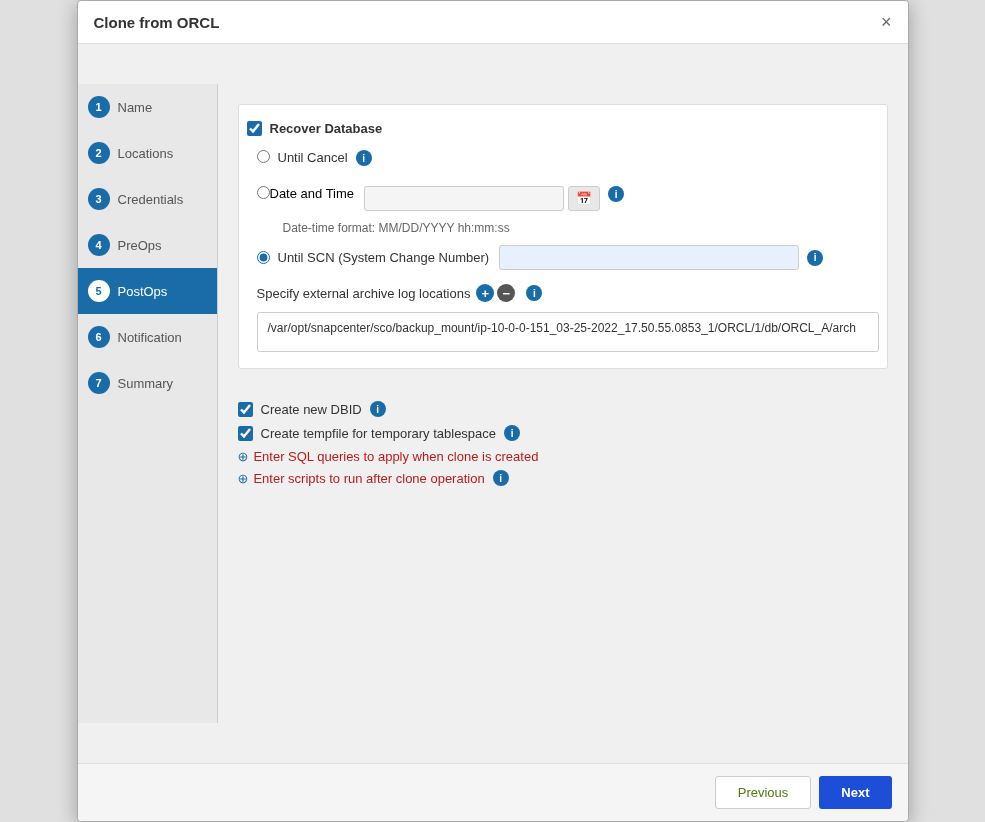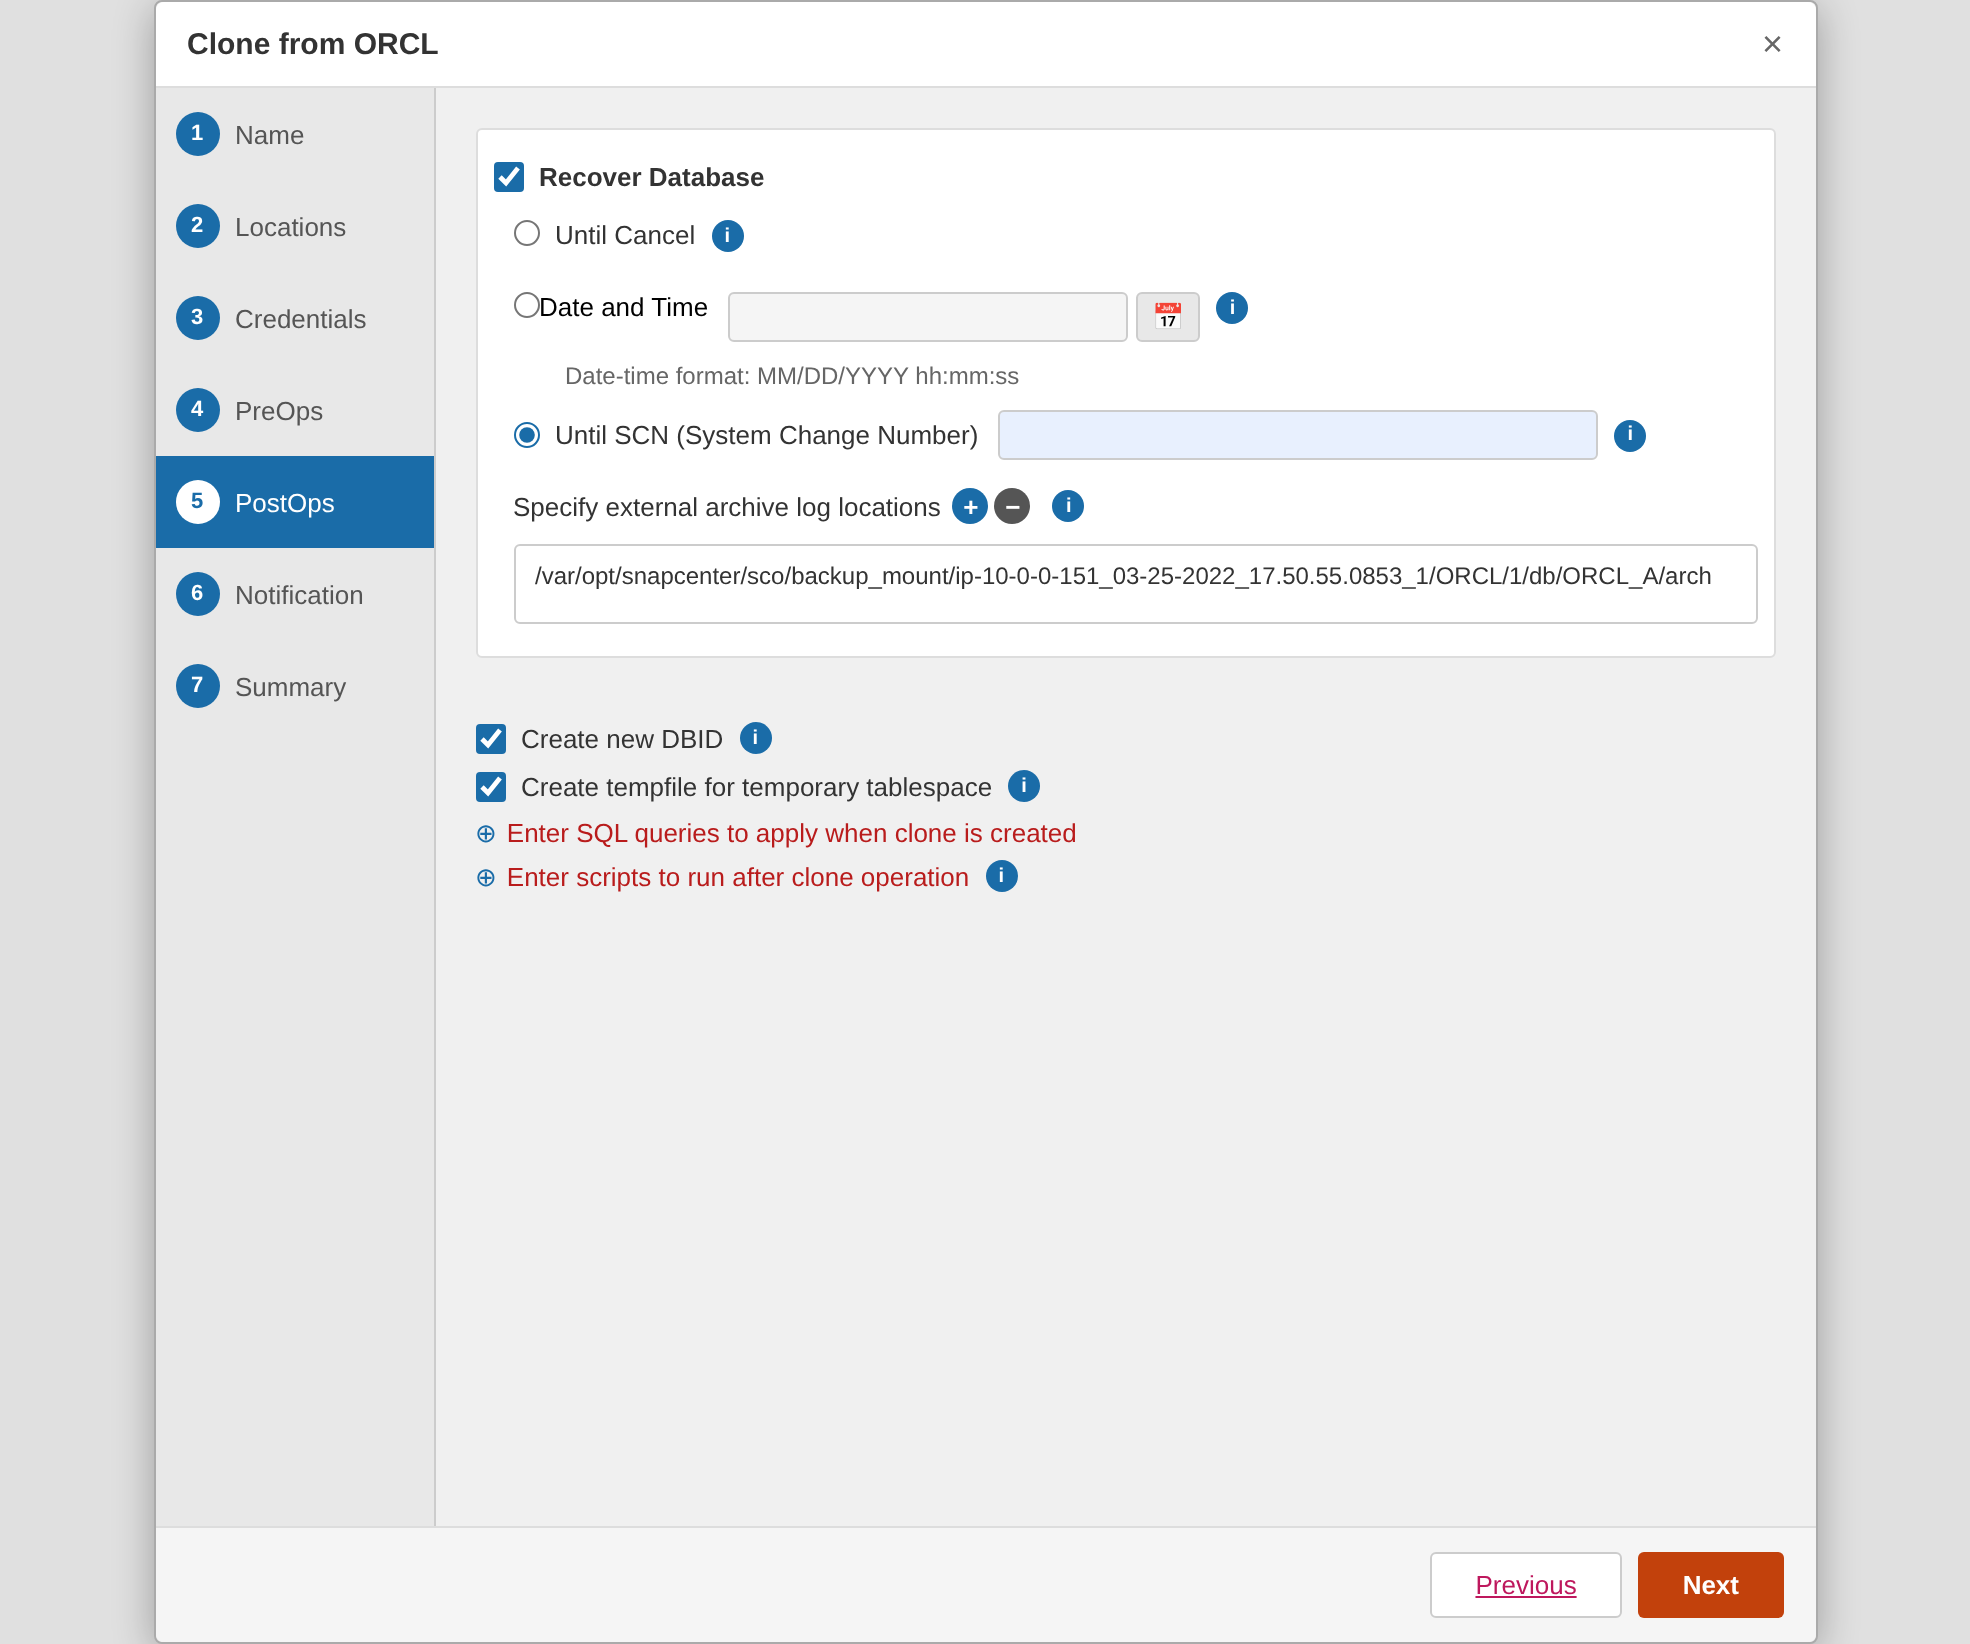--- a/index.html
+++ b/index.html
@@ -1,17 +1,17 @@
 <!DOCTYPE html>
 <html><head>
   <meta charset="utf-8">
   <style>
     * { box-sizing: border-box; margin: 0; padding: 0; }
     body { font-family: Arial, sans-serif; font-size: 13px; background: #e0e0e0; display: flex; justify-content: center; align-items: center; min-height: 100vh; }
-    .dialog { width: 832px; min-height: 822px; background: #f0f0f0; border: 1px solid #aaa; border-radius: 4px; display: flex; flex-direction: column; box-shadow: 0 4px 20px rgba(0,0,0,0.3); }
+    .dialog { width: 832px; min-height: 822px; background: #f0f0f0; border: 1px solid #aaa; border-radius: 4px; display: flex; flex-direction: column; box-shadow: 0 4px 20px rgba(0,0,0,0.3); gap: 40px; }
     .dialog-header { background: #fff; padding: 12px 16px; border-bottom: 1px solid #ddd; display: flex; justify-content: space-between; align-items: center; border-radius: 4px 4px 0 0; }
     .dialog-title { font-size: 15px; font-weight: bold; color: #333; }
     .close-btn { background: none; border: none; font-size: 18px; cursor: pointer; color: #666; line-height: 1; }
     .dialog-body { display: flex; flex: 1; }
     .sidebar { width: 140px; background: #e8e8e8; padding: 0; border-right: 1px solid #ccc; }
     .sidebar-item { display: flex; align-items: center; padding: 12px 10px; cursor: pointer; color: #555; }
     .sidebar-item.active { background: #1a6ca8; color: #fff; }
     .sidebar-item .step-num { width: 22px; height: 22px; border-radius: 50%; display: flex; align-items: center; justify-content: center; font-size: 11px; font-weight: bold; margin-right: 8px; flex-shrink: 0; }
     .sidebar-item.active .step-num { background: #fff; color: #1a6ca8; }
     .sidebar-item:not(.active) .step-num { background: #1a6ca8; color: #fff; }
@@ -40,22 +40,22 @@
     .icon-btn.minus { background: #555; }
     .archive-path-box { border: 1px solid #ccc; border-radius: 3px; background: #fff; padding: 8px 10px; font-size: 12px; color: #333; min-height: 40px; margin-top: 4px; word-break: break-all; }
     .bottom-options { margin-top: 16px; }
     .bottom-checkbox-row { display: flex; align-items: center; margin-bottom: 8px; }
     .bottom-checkbox-row input[type="checkbox"] { margin-right: 8px; width: 15px; height: 15px; accent-color: #1a6ca8; }
     .bottom-checkbox-row label { font-size: 13px; color: #333; }
     .link-row { display: flex; align-items: center; margin-bottom: 6px; }
     .link-icon { color: #1a6ca8; margin-right: 5px; font-size: 13px; }
     .link-text { color: #b91c1c; text-decoration: none; font-size: 13px; cursor: pointer; }
     .dialog-footer { padding: 12px 16px; display: flex; justify-content: flex-end; gap: 8px; border-top: 1px solid #ddd; background: #f5f5f5; border-radius: 0 0 4px 4px; }
-    .btn-prev { padding: 8px 22px; border: 1px solid #ccc; background: #fff; border-radius: 3px; cursor: pointer; font-size: 13px; color: #be185d; text-decoration: underline; }
-    .btn-next { padding: 8px 22px; border: none; background: #c2410c; border-radius: 3px; cursor: pointer; font-size: 13px; color: #fff; font-weight: bold; }
+    .btn-prev { padding: 8px 22px; border: 1px solid #ccc; background: #fff; border-radius: 3px; cursor: pointer; font-size: 13px; color: #4d7c0f; }
+    .btn-next { padding: 8px 22px; border: none; background: #1d4ed8; border-radius: 3px; cursor: pointer; font-size: 13px; color: #fff; font-weight: bold; }
   </style>
 </head>
 <body>
 
 <div class="dialog">
   <div class="dialog-header">
     <span class="dialog-title">Clone from ORCL</span>
     <button class="close-btn">×</button>
   </div>
 

